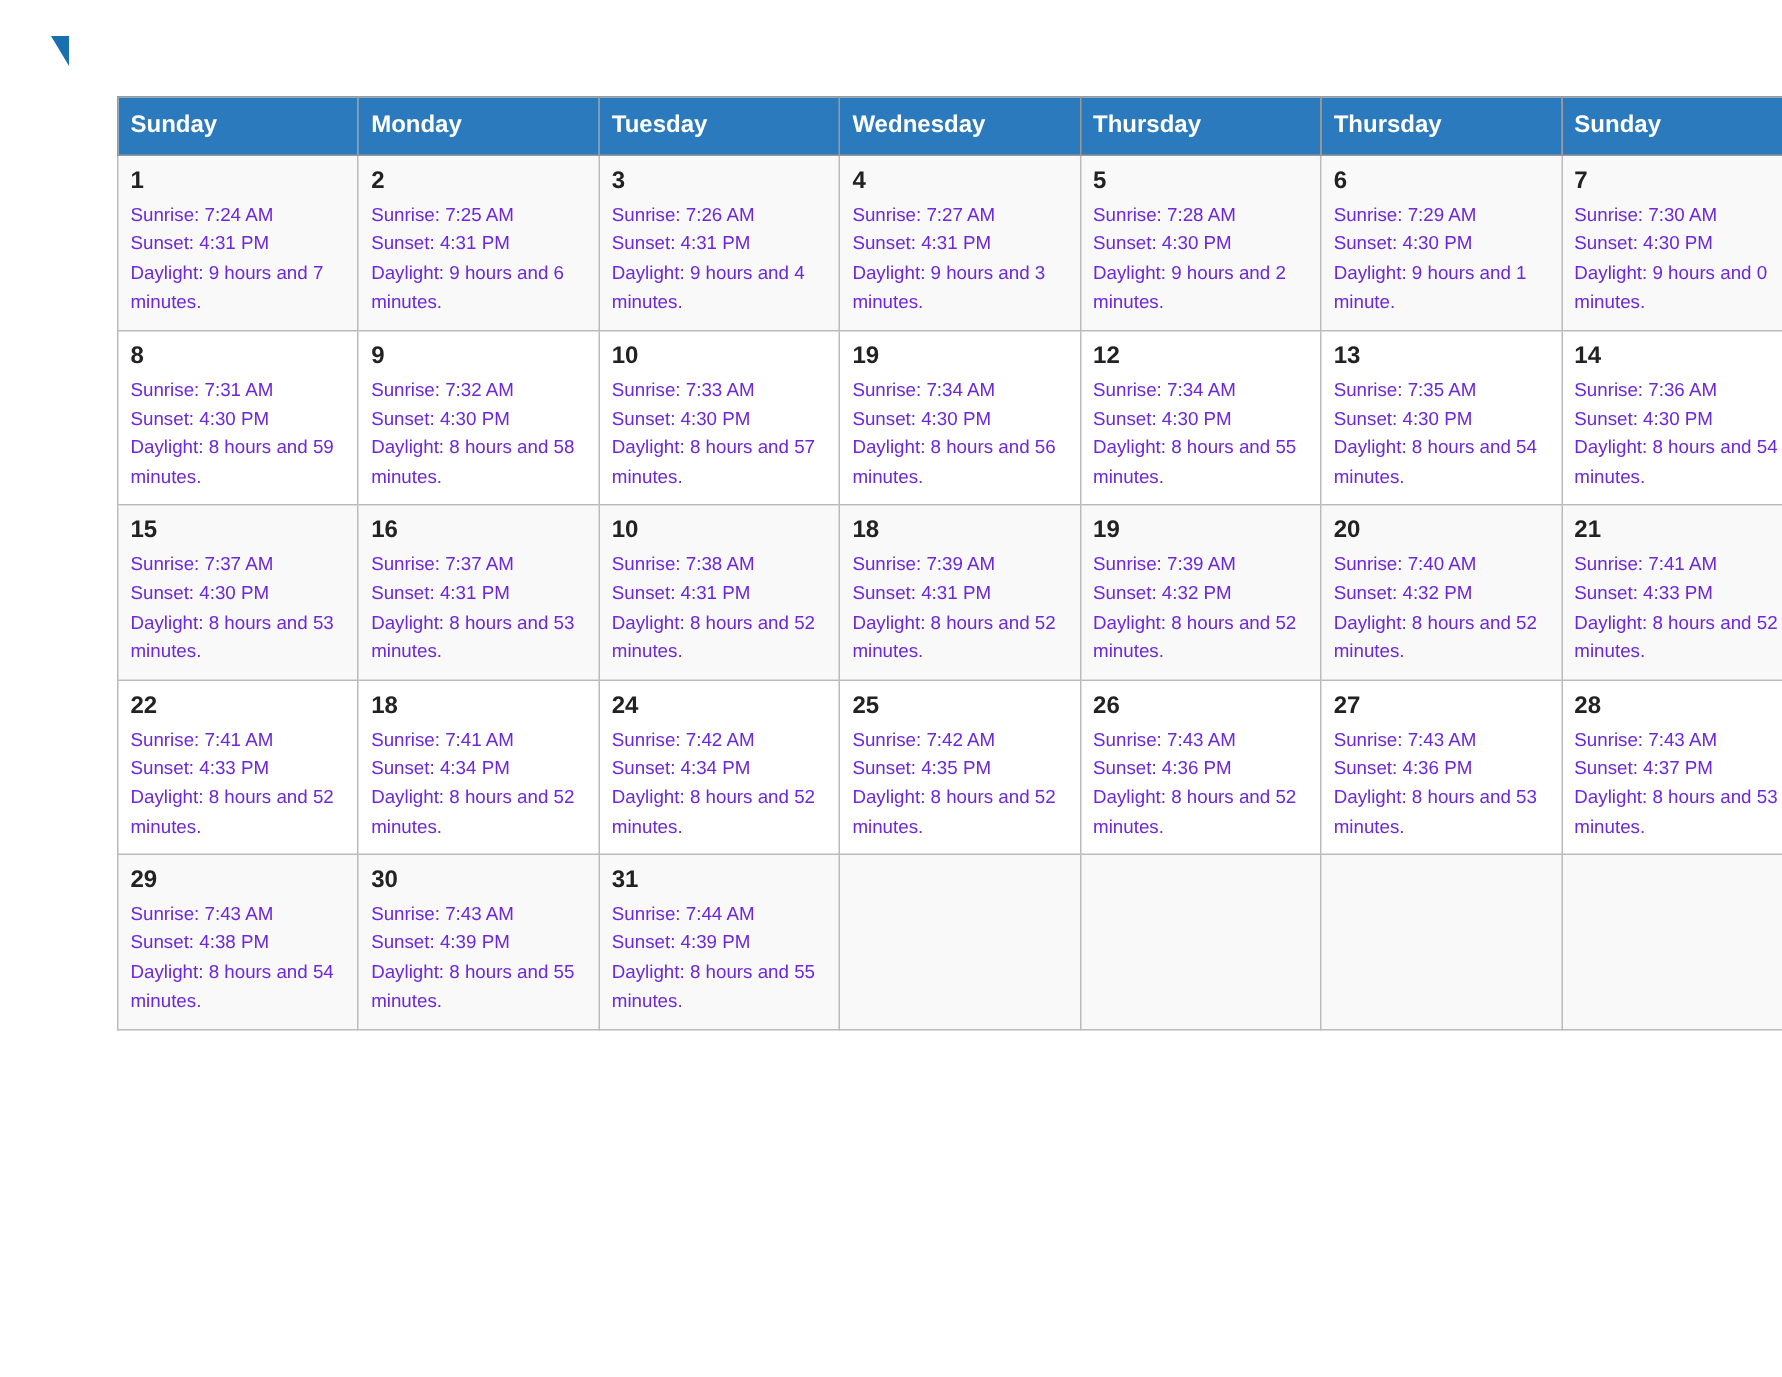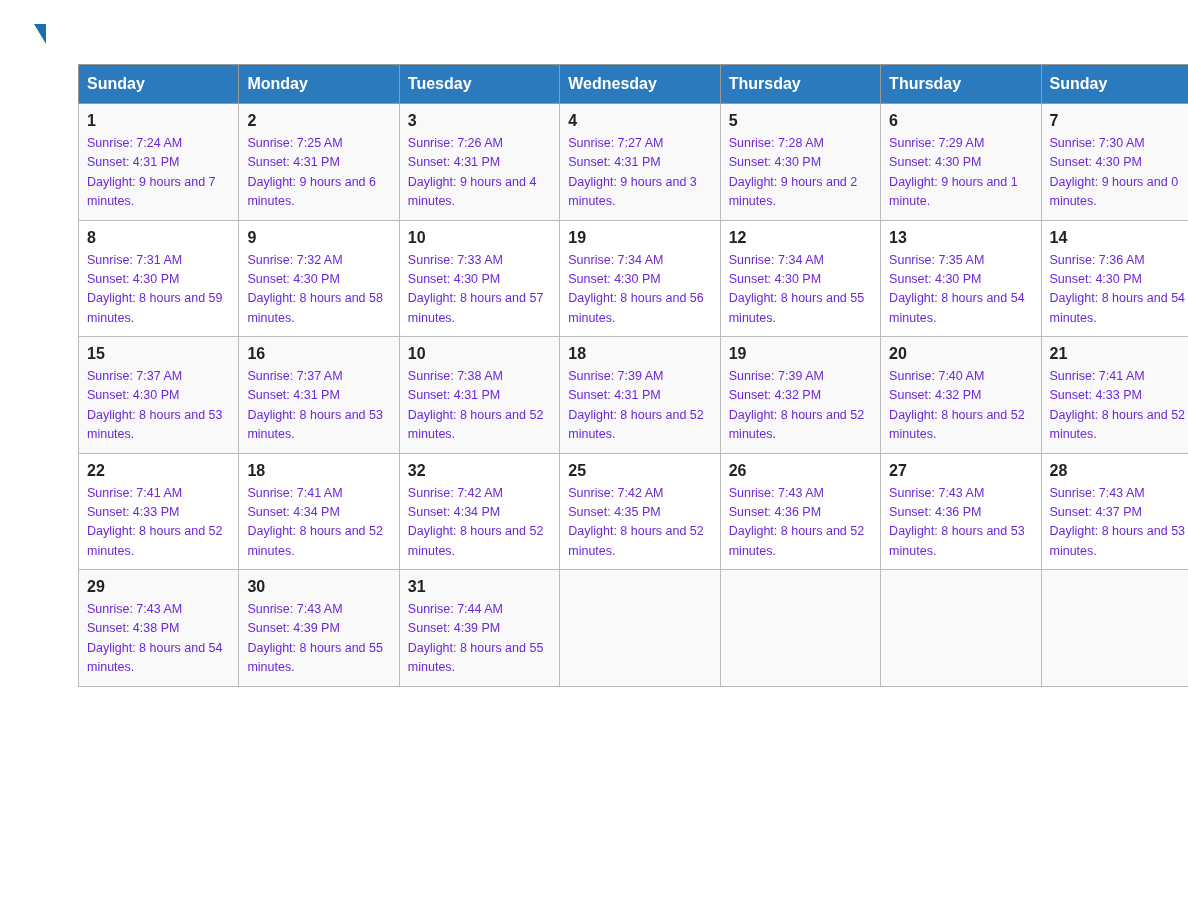--- a/index.html
+++ b/index.html
@@ -228,21 +228,21 @@
       <tr>
         <td>
         <div class="day-number">22</div>
         <div class="day-info">Sunrise: 7:41 AM<br>Sunset: 4:33 PM<br>Daylight: 8 hours and&nbsp;52 minutes.</div>
       </td>
         <td>
         <div class="day-number">18</div>
         <div class="day-info">Sunrise: 7:41 AM<br>Sunset: 4:34 PM<br>Daylight: 8 hours and&nbsp;52 minutes.</div>
       </td>
         <td>
-        <div class="day-number">32</div>
+        <div class="day-number">24</div>
         <div class="day-info">Sunrise: 7:42 AM<br>Sunset: 4:34 PM<br>Daylight: 8 hours and&nbsp;52 minutes.</div>
       </td>
         <td>
         <div class="day-number">25</div>
         <div class="day-info">Sunrise: 7:42 AM<br>Sunset: 4:35 PM<br>Daylight: 8 hours and&nbsp;52 minutes.</div>
       </td>
         <td>
         <div class="day-number">26</div>
         <div class="day-info">Sunrise: 7:43 AM<br>Sunset: 4:36 PM<br>Daylight: 8 hours and&nbsp;52 minutes.</div>
       </td>

